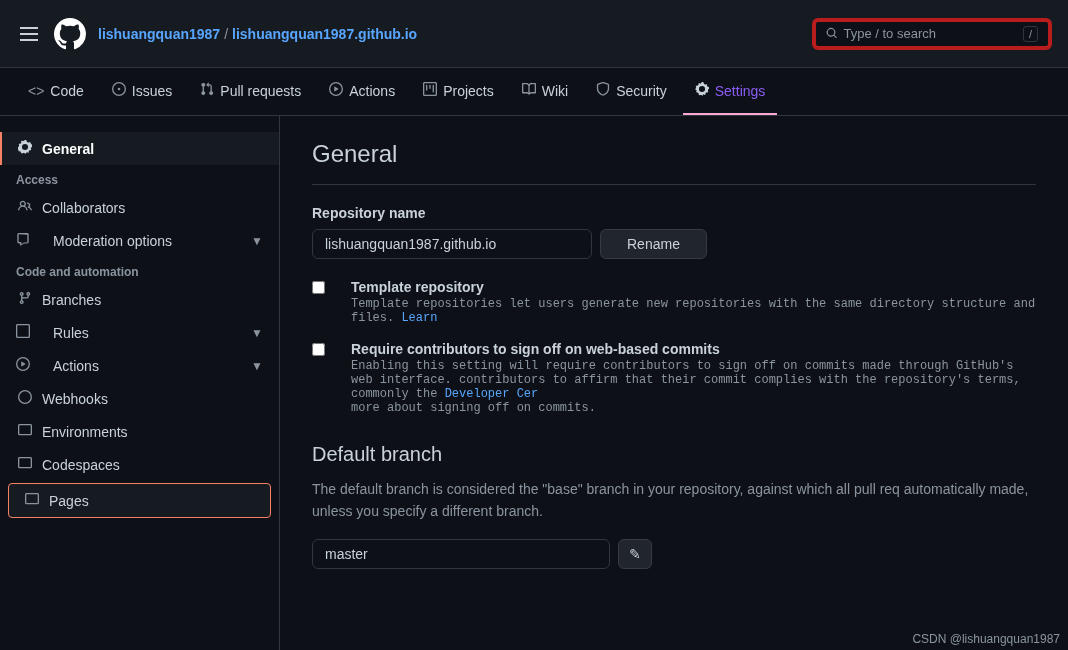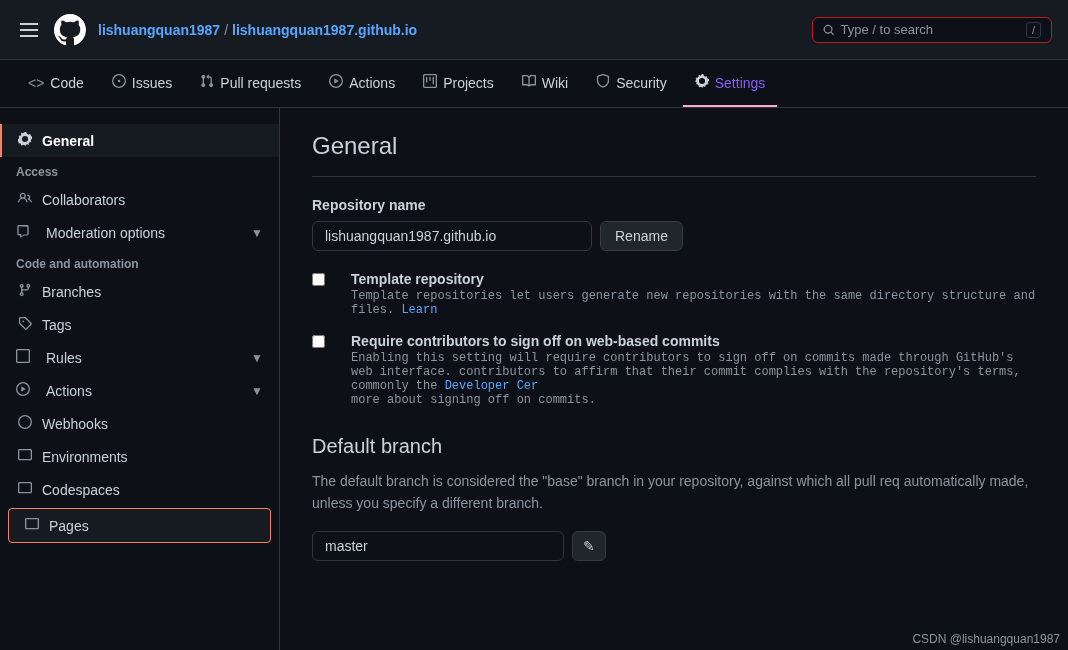--- a/index.html
+++ b/index.html
@@ -13,45 +13,44 @@
       overflow: hidden;
     }
 
     
     .top-nav {
       background: #161b22;
       border-bottom: 1px solid #30363d;
       display: flex;
       align-items: center;
       padding: 0 16px;
-      height: 60px;
+      height: 68px;
       gap: 12px;
     }
     .hamburger {
       display: flex; flex-direction: column; gap: 4px; cursor: pointer; padding: 4px;
     }
     .hamburger span { width: 18px; height: 2px; background: #c9d1d9; display: block; }
     .github-logo {
       width: 32px; height: 32px; fill: #ffffff;
     }
     .repo-path {
       color: #c9d1d9;
       font-size: 14px;
       display: flex; align-items: center; gap: 4px;
     }
     .repo-path .owner { color: #58a6ff; font-weight: 600; }
     .repo-path .sep { color: #8b949e; }
     .repo-path .repo { color: #58a6ff; font-weight: 600; }
     .search-box {
       margin-left: auto;
       background: #0d1117;
-      border: 1px solid #b91c1c;
+      border: 4px solid #b91c1c;
       border-radius: 6px;
       display: flex;
-      align-items: center;
       padding: 4px 10px;
       gap: 6px;
       width: 240px;
       color: #8b949e;
     }
     .search-box input {
       background: transparent;
       border: none;
       outline: none;
       color: #8b949e;
@@ -137,21 +136,21 @@
     }
     .sidebar-item-row {
       display: flex;
       align-items: center;
       justify-content: space-between;
       padding: 8px 16px;
       cursor: pointer;
       color: #c9d1d9;
     }
     .sidebar-item-row-left {
-      display: flex; align-items: center; gap: 16px;
+      display: flex; align-items: center; gap: 23px;
     }
     .chevron { color: #8b949e; font-size: 12px; }
 
     
     .sidebar-item.pages-active {
       border: 1px solid #f78166;
       background: #161b22;
       border-radius: 4px;
     }
 
@@ -191,21 +190,21 @@
       padding: 6px 12px;
       font-size: 14px;
       width: 280px;
       outline: none;
     }
     .btn-rename {
       background: #21262d;
       border: 1px solid #363b42;
       border-radius: 6px;
       color: #c9d1d9;
-      padding: 6px 14px;
+      padding: 6px 26px;
       cursor: pointer;
       font-size: 14px;
     }
 
     .checkbox-group {
       display: flex;
       align-items: flex-start;
       gap: 26px;
       margin-bottom: 16px;
     }
@@ -243,21 +242,21 @@
       align-items: center;
       gap: 8px;
     }
     .branch-input {
       background: #0d1117;
       border: 1px solid #30363d;
       border-radius: 6px;
       color: #c9d1d9;
       padding: 6px 12px;
       font-size: 14px;
-      width: 252px;
+      width: 298px;
       outline: none;
     }
     .btn-edit {
       background: #21262d;
       border: 1px solid #363b42;
       border-radius: 6px;
       color: #c9d1d9;
       padding: 6px 10px;
       cursor: pointer;
       font-size: 14px;
@@ -406,28 +405,20 @@
     <div class="sidebar-section-label">
       <span>Code and automation</span>
     </div>
     <div class="sidebar-item">
       <span class="s-icon">
         <svg width="14" height="14" viewBox="0 0 16 16" fill="#8b949e">
             <path d="M9.5 3.25a2.25 2.25 0 1 1 3 2.122V6A2.5 2.5 0 0 1 10 8.5H6a1 1 0 0 0-1 1v1.128a2.251 2.251 0 1 1-1.5 0V5.372a2.25 2.25 0 1 1 1.5 0v1.836A2.492 2.492 0 0 1 6 7h4a1 1 0 0 0 1-1v-.628A2.25 2.25 0 0 1 9.5 3.25Zm-6 0a.75.75 0 1 0 1.5 0 .75.75 0 0 0-1.5 0Zm8.25-.75a.75.75 0 1 0 0 1.5.75.75 0 0 0 0-1.5ZM4.25 12a.75.75 0 1 0 0 1.5.75.75 0 0 0 0-1.5Z"></path>
           </svg>
       </span>
       <span>Branches</span>
-    </div>
-    <div class="sidebar-item">
-      <span class="s-icon">
-        <svg width="14" height="14" viewBox="0 0 16 16" fill="#8b949e">
-            <path d="M1 7.775V2.75C1 1.784 1.784 1 2.75 1h5.025c.464 0 .91.184 1.238.513l6.25 6.25a1.75 1.75 0 0 1 0 2.474l-5.026 5.026a1.75 1.75 0 0 1-2.474 0l-6.25-6.25A1.752 1.752 0 0 1 1 7.775Zm1.5 0c0 .066.026.13.073.177l6.25 6.25a.25.25 0 0 0 .354 0l5.025-5.025a.25.25 0 0 0 0-.354l-6.25-6.25a.25.25 0 0 0-.177-.073H2.75a.25.25 0 0 0-.25.25ZM6 5a1 1 0 1 1 0 2 1 1 0 0 1 0-2Z"></path>
-          </svg>
-      </span>
-      <span>Tags</span>
     </div>
     <div class="sidebar-item-row">
       <div class="sidebar-item-row-left">
         <span class="s-icon">
           <svg width="14" height="14" viewBox="0 0 16 16" fill="#8b949e">
               <path d="M1.75 0h12.5C15.216 0 16 .784 16 1.75v12.5A1.75 1.75 0 0 1 14.25 16H1.75A1.75 1.75 0 0 1 0 14.25V1.75C0 .784.784 0 1.75 0ZM1.5 1.75v12.5c0 .138.112.25.25.25h12.5a.25.25 0 0 0 .25-.25V1.75a.25.25 0 0 0-.25-.25H1.75a.25.25 0 0 0-.25.25Z"></path>
             </svg>
         </span>
         <span>Rules</span>
       </div>

